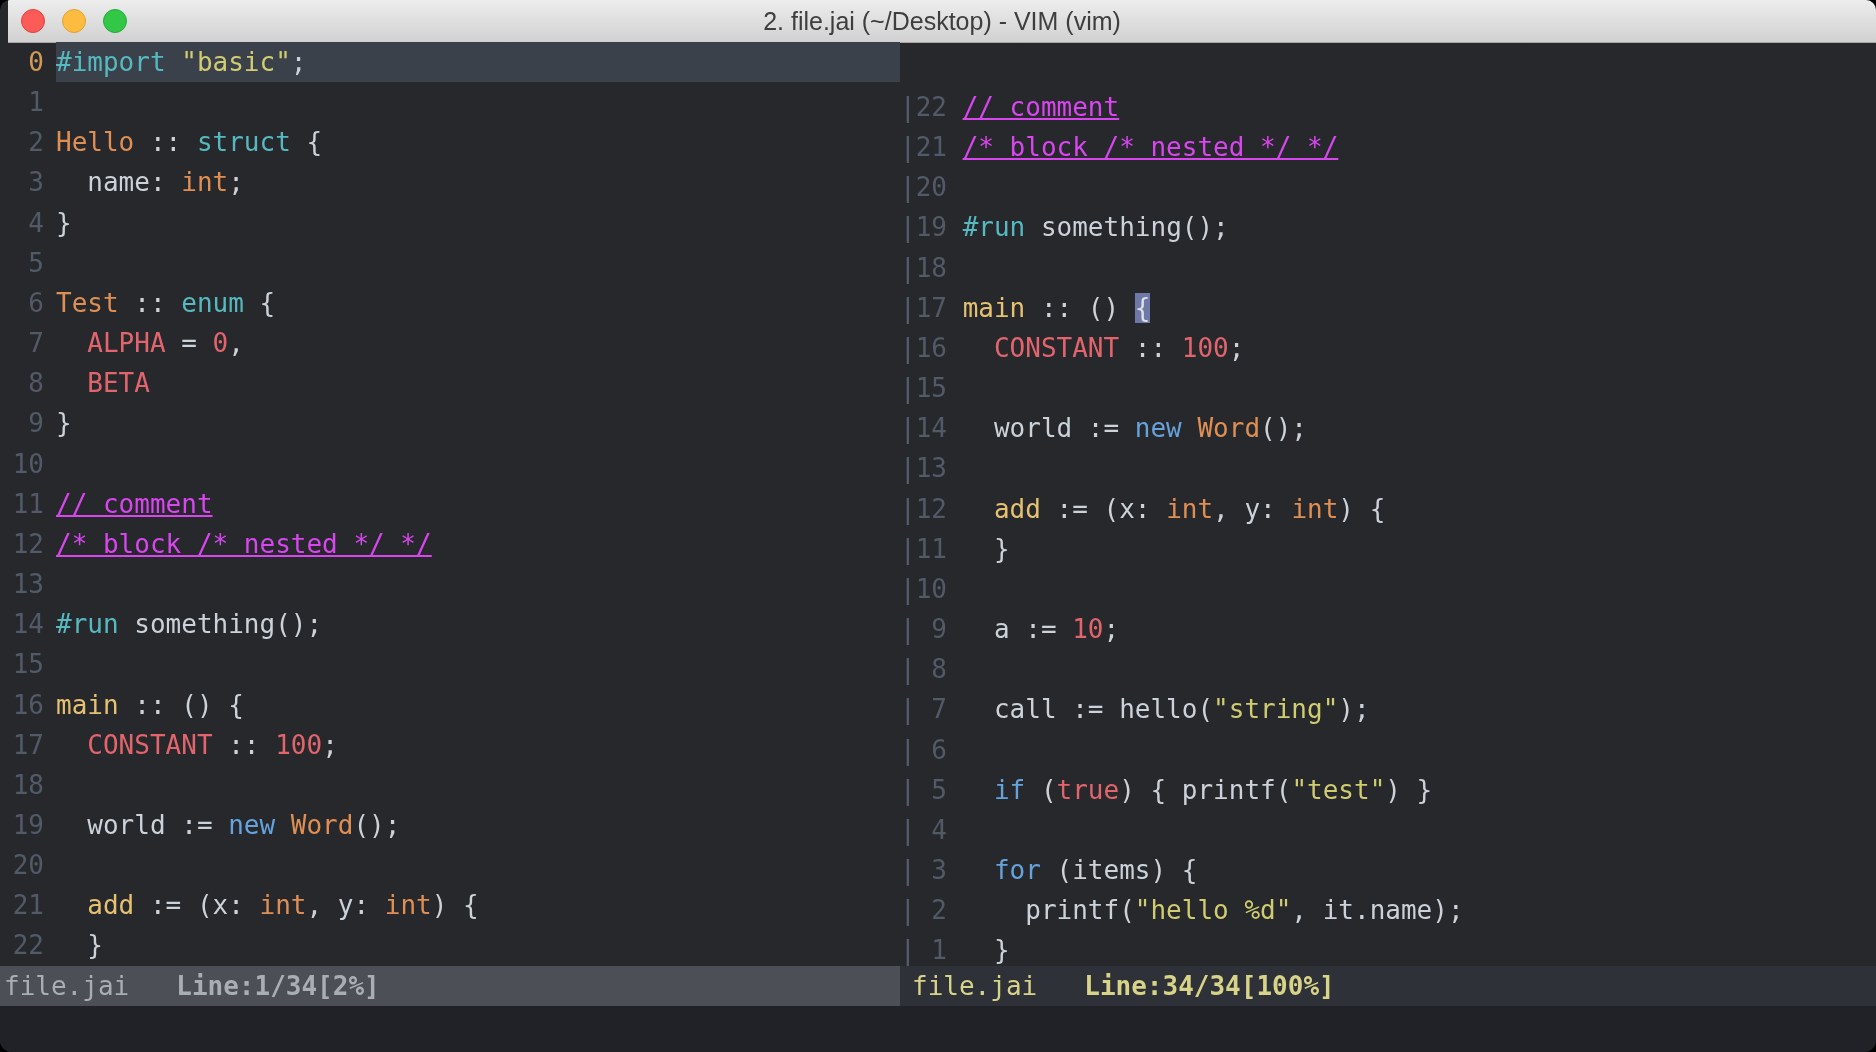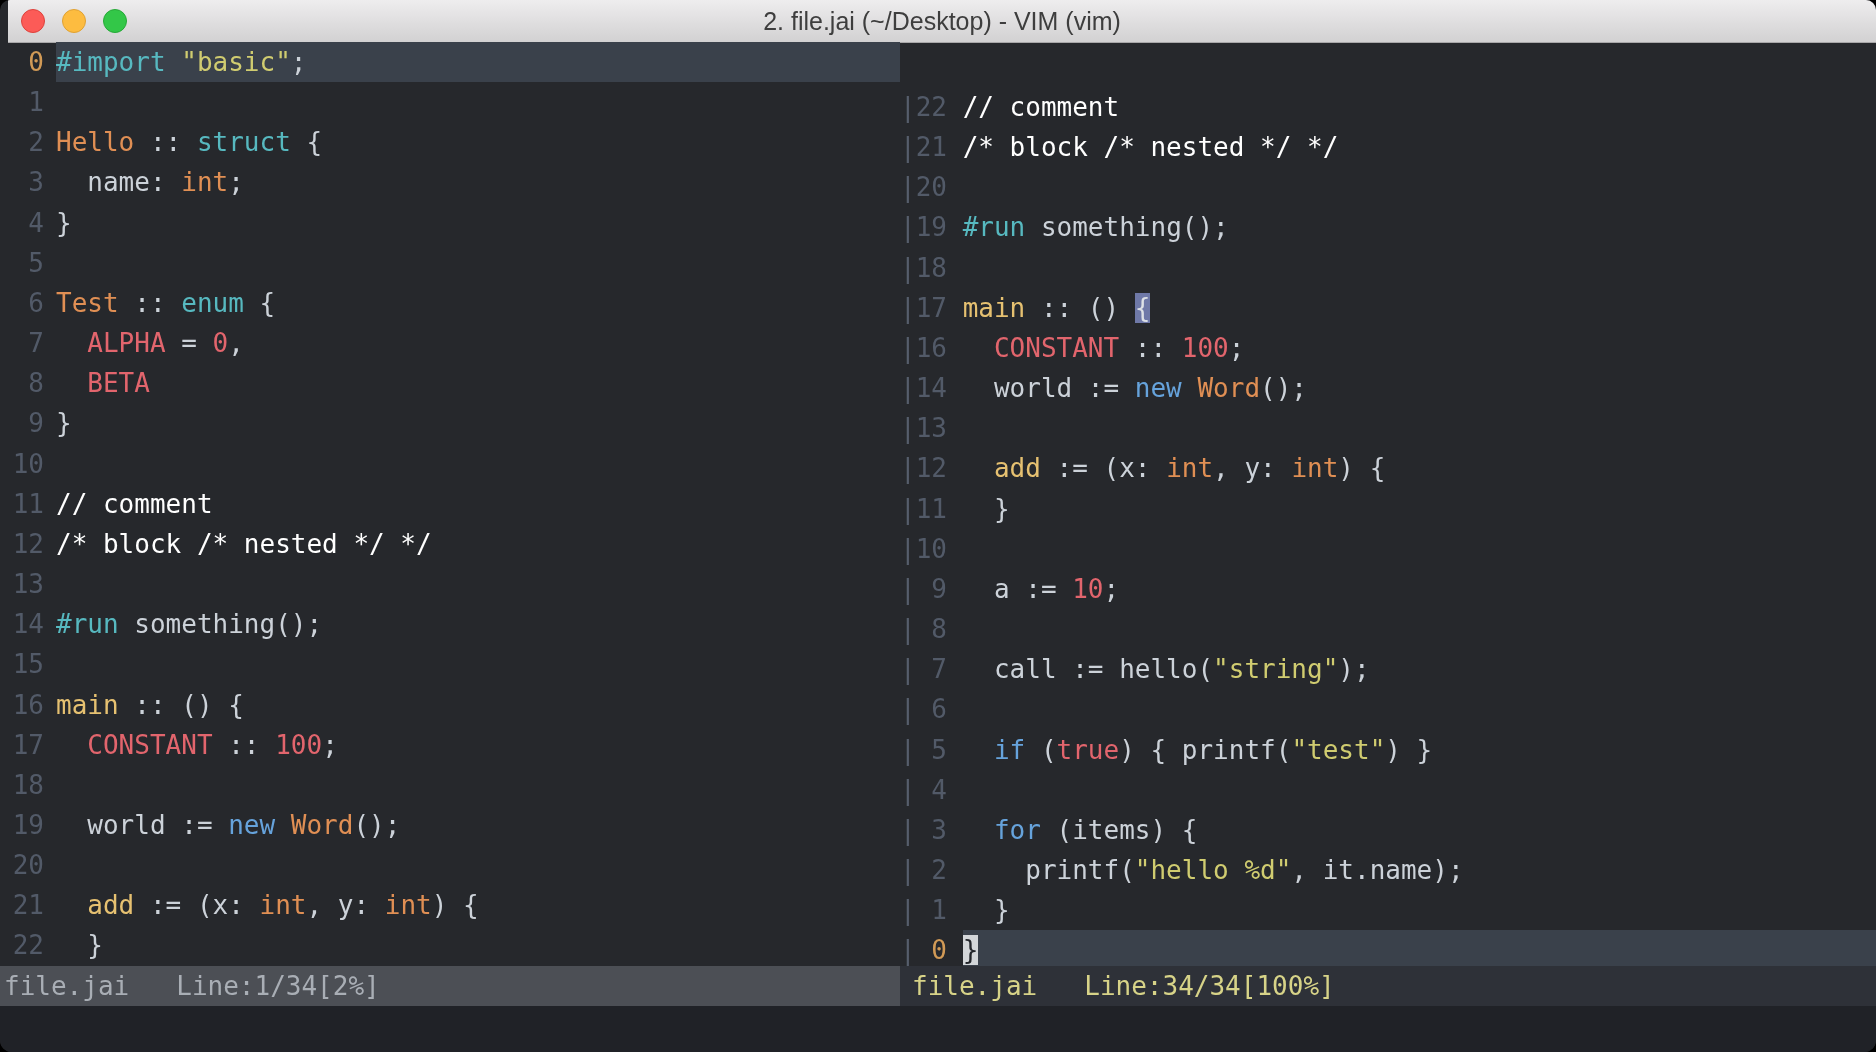--- a/index.html
+++ b/index.html
@@ -26,35 +26,35 @@
   .row{display:flex;height:40.17px;white-space:pre;}
   .gutter{color:#525a68;flex:none;}
   .pane-left .gutter{display:inline-block;width:44px;text-align:right;margin-right:12px;}
   .pane-right .gutter .sep{color:#565e6c;}
   .num.curnum{color:#d19a56;}
   .code{flex:1;white-space:pre;color:#ccd2d9;}
   .code.cl{background:#3a414b;}
 
   
   .t-pln{color:#ccd2d9;}
-  .t-com{color:#ffffff;}
+  .t-com{color:#d946ef;text-decoration:underline;}
   .t-dir,.t-teal{color:#57b9c0;}
   .t-orn{color:#e08f54;}
   .t-gold{color:#e6c171;}
   .t-red{color:#e2656d;}
   .t-blu{color:#66a3dc;}
   .t-str{color:#d0cc70;}
   .t-mp{background:#6f79a8;color:#dde1e6;}
   .t-cur{background:#d3d6d9;color:#22252a;}
 
   
   .statusbar{position:absolute;top:966px;height:40px;font-size:26px;line-height:40px;white-space:pre;}
   .status-left{left:0;width:900px;background:#4c4f55;color:#a9aeb5;padding-left:4px;box-sizing:border-box;}
   .status-right{left:900px;width:976px;background:#2e3138;color:#d7d388;padding-left:12px;box-sizing:border-box;}
-  .statusbar .pos{margin-left:47px;}
+  .statusbar .pos{margin-left:47px;font-weight:bold;}
 
   
   .cmdline{position:absolute;top:1006px;left:0;right:0;height:46px;background:#202227;}
 </style>
 </head>
 <body>
 
 <div class="window">
 
   <div class="titlebar">
@@ -93,20 +93,21 @@
         <div class="row"><span class="gutter"><span class="num">22</span></span><span class="code"><span class="t-pln">  }</span></span></div>
       </div>
     <div class="pane pane-right" id="pane-right">
         <div class="row"><span class="gutter"><span class="sep">|</span><span class="num">22 </span></span><span class="code"><span class="t-com">// comment</span></span></div>
         <div class="row"><span class="gutter"><span class="sep">|</span><span class="num">21 </span></span><span class="code"><span class="t-com">/* block /* nested */ */</span></span></div>
         <div class="row"><span class="gutter"><span class="sep">|</span><span class="num">20 </span></span><span class="code"></span></div>
         <div class="row"><span class="gutter"><span class="sep">|</span><span class="num">19 </span></span><span class="code"><span class="t-teal">#run</span><span class="t-pln"> something();</span></span></div>
         <div class="row"><span class="gutter"><span class="sep">|</span><span class="num">18 </span></span><span class="code"></span></div>
         <div class="row"><span class="gutter"><span class="sep">|</span><span class="num">17 </span></span><span class="code"><span class="t-gold">main</span><span class="t-pln"> :: () </span><span class="t-mp">{</span></span></div>
         <div class="row"><span class="gutter"><span class="sep">|</span><span class="num">16 </span></span><span class="code"><span class="t-pln">  </span><span class="t-red">CONSTANT</span><span class="t-pln"> :: </span><span class="t-red">100</span><span class="t-pln">;</span></span></div>
+        <div class="row"><span class="gutter"><span class="sep">|</span><span class="num">15 </span></span><span class="code"></span></div>
         <div class="row"><span class="gutter"><span class="sep">|</span><span class="num">14 </span></span><span class="code"><span class="t-pln">  world := </span><span class="t-blu">new</span><span class="t-pln"> </span><span class="t-orn">Word</span><span class="t-pln">();</span></span></div>
         <div class="row"><span class="gutter"><span class="sep">|</span><span class="num">13 </span></span><span class="code"></span></div>
         <div class="row"><span class="gutter"><span class="sep">|</span><span class="num">12 </span></span><span class="code"><span class="t-pln">  </span><span class="t-gold">add</span><span class="t-pln"> := (x: </span><span class="t-orn">int</span><span class="t-pln">, y: </span><span class="t-orn">int</span><span class="t-pln">) {</span></span></div>
         <div class="row"><span class="gutter"><span class="sep">|</span><span class="num">11 </span></span><span class="code"><span class="t-pln">  }</span></span></div>
         <div class="row"><span class="gutter"><span class="sep">|</span><span class="num">10 </span></span><span class="code"></span></div>
         <div class="row"><span class="gutter"><span class="sep">|</span><span class="num"> 9 </span></span><span class="code"><span class="t-pln">  a := </span><span class="t-red">10</span><span class="t-pln">;</span></span></div>
         <div class="row"><span class="gutter"><span class="sep">|</span><span class="num"> 8 </span></span><span class="code"></span></div>
         <div class="row"><span class="gutter"><span class="sep">|</span><span class="num"> 7 </span></span><span class="code"><span class="t-pln">  call := hello(</span><span class="t-str">"string"</span><span class="t-pln">);</span></span></div>
         <div class="row"><span class="gutter"><span class="sep">|</span><span class="num"> 6 </span></span><span class="code"></span></div>
         <div class="row"><span class="gutter"><span class="sep">|</span><span class="num"> 5 </span></span><span class="code"><span class="t-pln">  </span><span class="t-blu">if</span><span class="t-pln"> (</span><span class="t-red">true</span><span class="t-pln">) { printf(</span><span class="t-str">"test"</span><span class="t-pln">) }</span></span></div>

